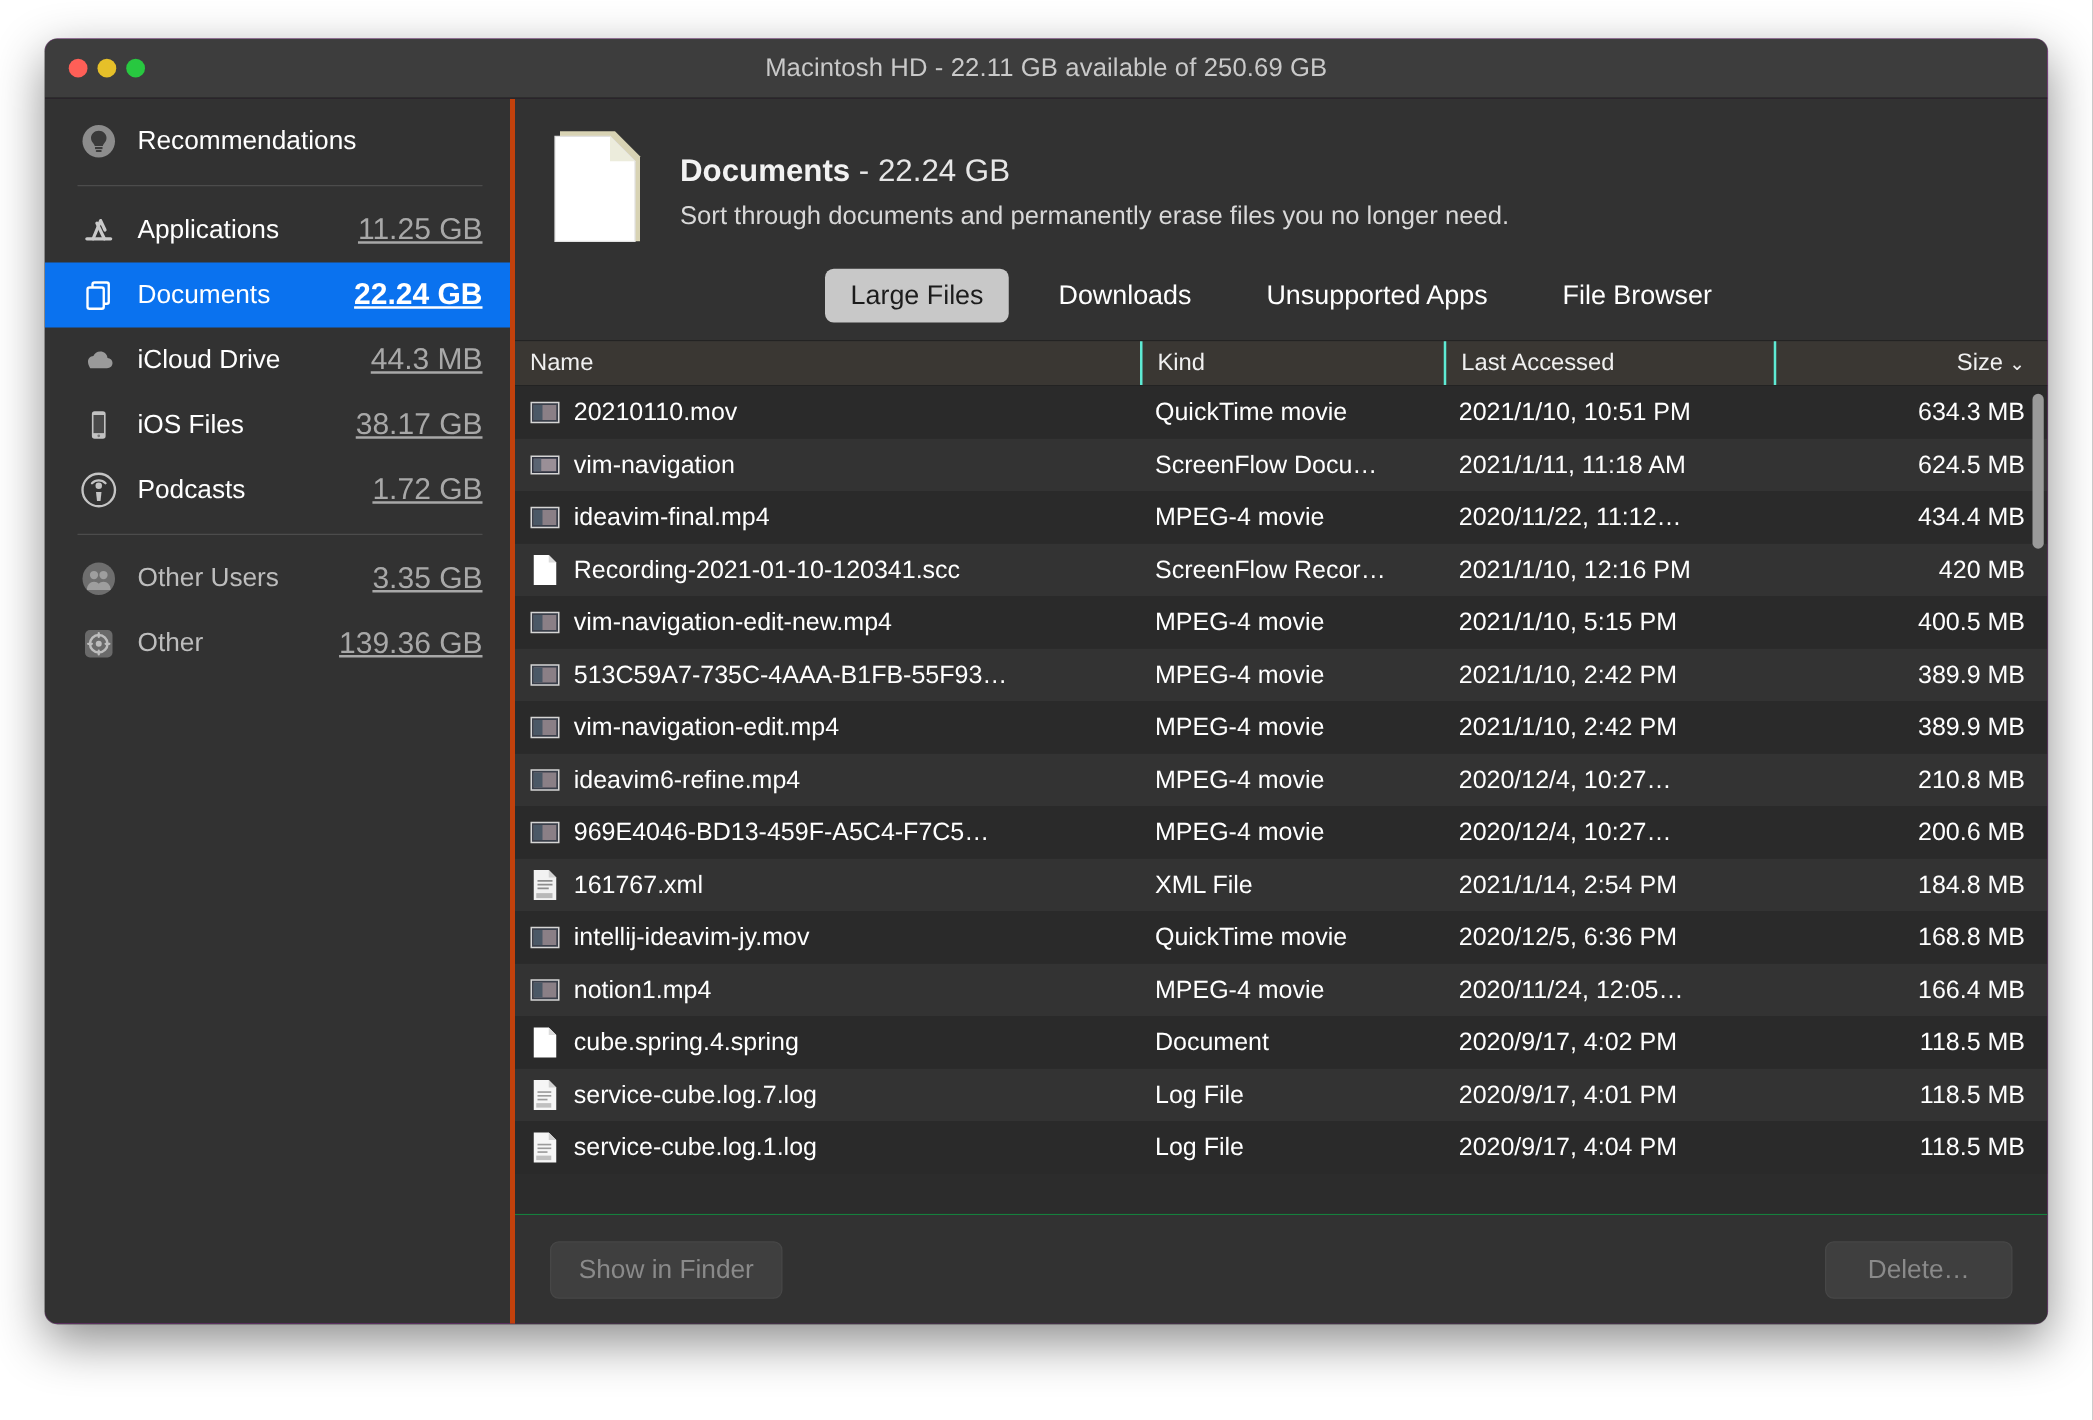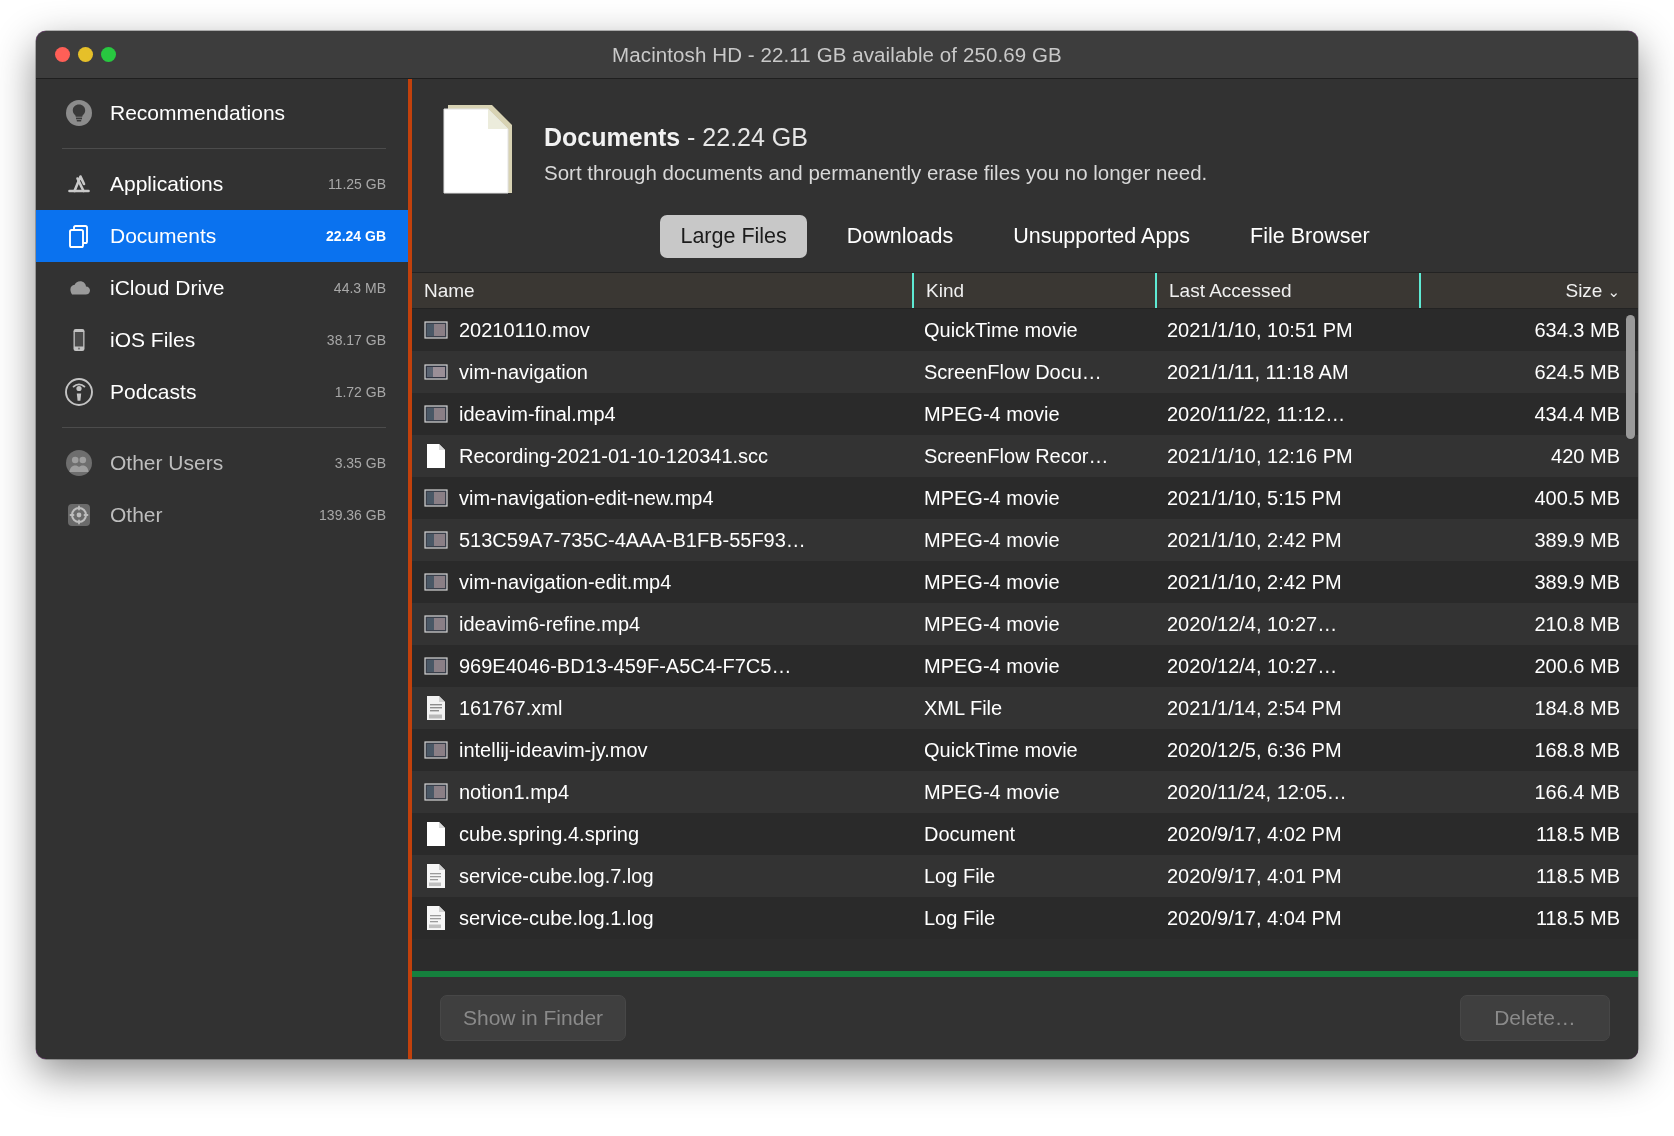--- a/index.html
+++ b/index.html
@@ -76,23 +76,24 @@
     width: 34px; height: 34px;
     flex: 0 0 34px;
     display: flex; align-items: center; justify-content: center;
   }
   .side-label {
     font-size: 21px;
     white-space: nowrap;
     flex: 1 1 auto;
   }
   .side-size {
-    font-size: 14px;
+    font-size: 24px;
     color: #a8a8a8;
     white-space: nowrap;
+    text-decoration: underline;
   }
   .side-row.selected .side-size { color: #ffffff; font-weight: bold; }
   .side-row.dim .side-label { color: #bdbdbd; }
   .side-sep {
     height: 1px;
     background: #4c4c4c;
     margin: 9px 22px 9px 26px;
   }
 
   
@@ -208,21 +209,21 @@
     width: 9px; height: 124px;
     background: #9a9a9a;
     border-radius: 5px;
   }
 
   
   #footer {
     height: 88px;
     flex: 0 0 auto;
     background: #323232;
-    border-top: 6px solid #15803d;
+    border-top: 1px solid #15803d;
     display: flex;
     align-items: center;
     justify-content: space-between;
     padding: 0 28px;
   }
   .btn {
     background: #3f3f3f;
     color: #8a8a8a;
     font-size: 21px;
     border-radius: 7px;

